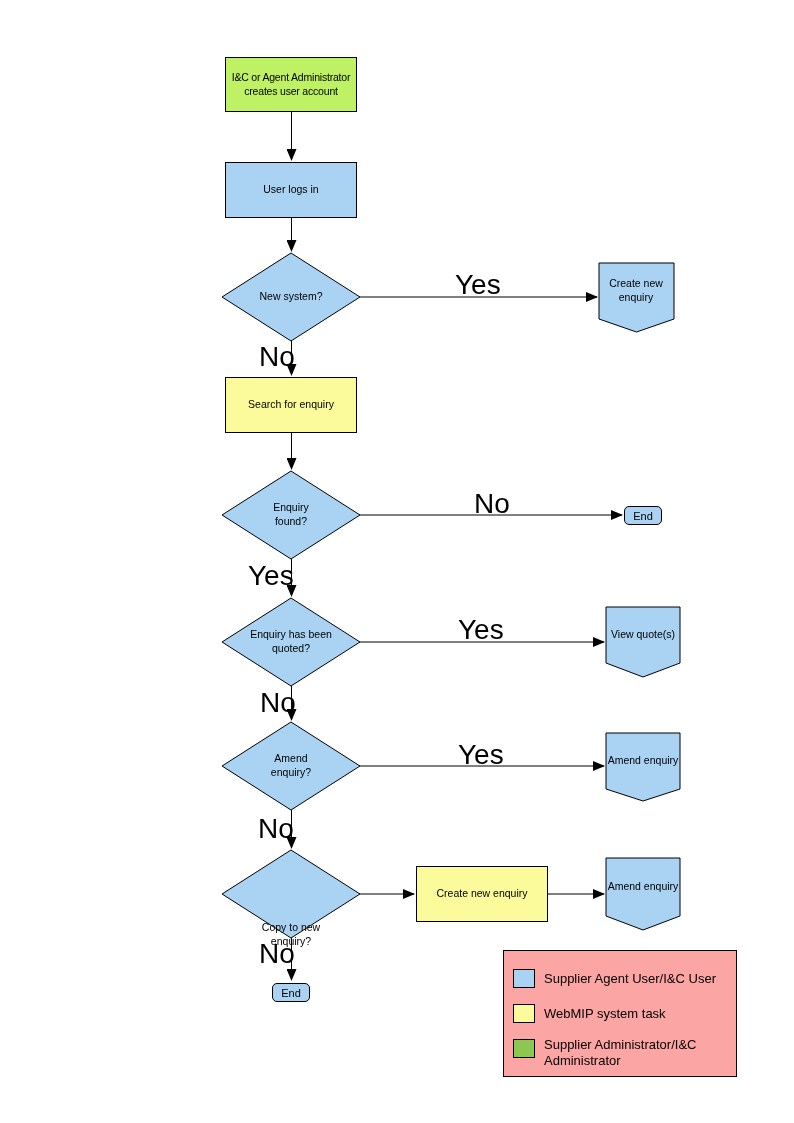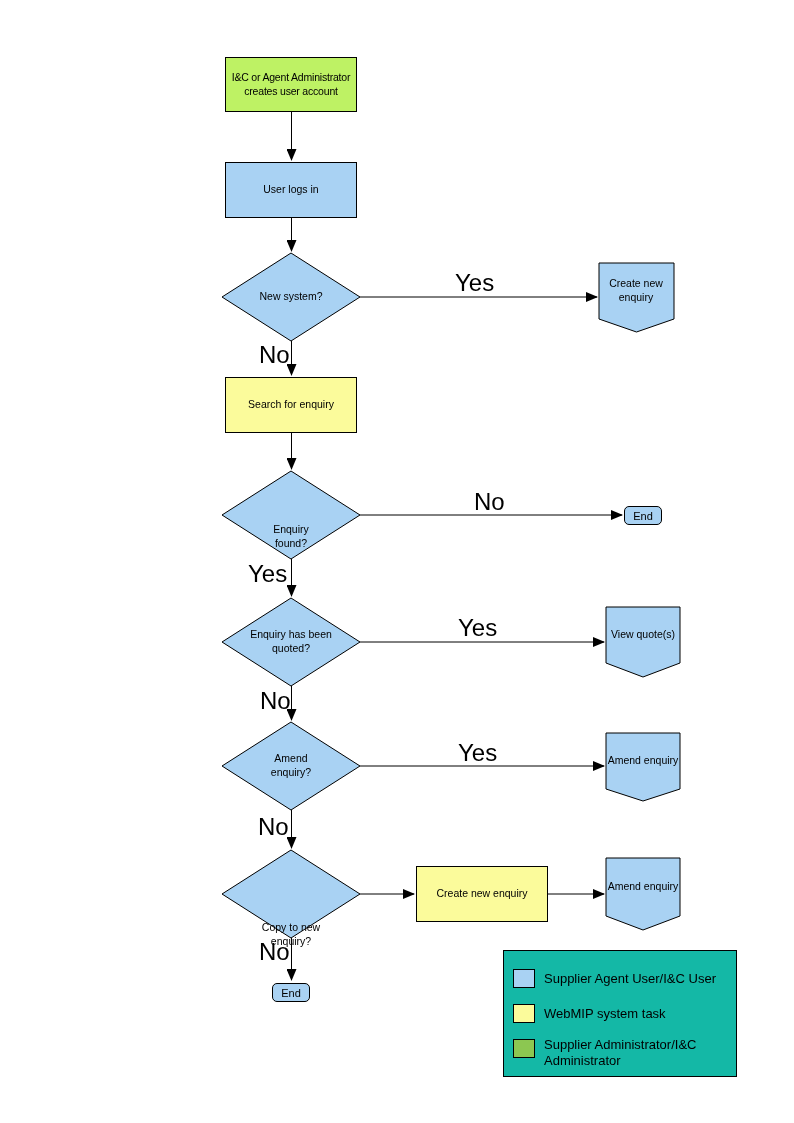--- a/index.html
+++ b/index.html
@@ -39,29 +39,29 @@
     border: 1px solid #000;
     border-radius: 5px;
     display: flex;
     align-items: center;
     justify-content: center;
     font-size: 11px;
     box-sizing: border-box;
   }
   .edge-label {
     position: absolute;
-    font-size: 24px;
+    font-size: 28px;
     white-space: nowrap;
   }
   .legend-box {
     position: absolute;
     left: 503px; top: 950px;
     width: 234px; height: 127px;
     border: 1px solid #000;
-    background: #14b8a6;
+    background: #fca5a5;
     box-sizing: border-box;
   }
   .swatch {
     position: absolute;
     width: 22px; height: 19px;
     border: 1px solid #000;
     box-sizing: border-box;
   }
   .legend-label {
     position: absolute;
@@ -113,21 +113,21 @@
 
   <div class="rect-node" style="left: 225px; top: 57px; width: 132px; height: 55px; letter-spacing: -0.2px; background-color: #bef264;">I&amp;C or Agent Administrator creates user account</div>
 
   <div class="rect-node" style="left: 225px; top: 377px; width: 132px; height: 56px; background-color: rgb(251, 251, 155);">Search for enquiry</div>
 
   <div class="rect-node" style="left: 225px; top: 162px; width: 132px; height: 56px; background-color: rgb(169, 210, 243);">User logs in</div>
 
   <div class="rect-node" style="left: 416px; top: 866px; width: 132px; height: 56px; background-color: rgb(251, 251, 155);">Create new enquiry</div>
 
   <div class="node-text" style="left:291px; top:297px; width:120px;">New system?</div>
-  <div class="node-text" style="left:291px; top:537px; width:60px;">Enquiry found?</div>
+  <div class="node-text" style="left:291px; top:515px; width:60px;">Enquiry found?</div>
   <div class="node-text" style="left:291px; top:642px; width:84px;">Enquiry has been quoted?</div>
   <div class="node-text" style="left:291px; top:766px; width:56px;">Amend enquiry?</div>
   <div class="node-text" style="left:291px; top:894px; width:80px;margin-top:41px;">Copy to new enquiry?</div>
 
   <div class="node-text" style="left:636px; top:291px; width:70px;">Create new enquiry</div>
   <div class="node-text" style="left:643px; top:635px; width:80px;">View quote(s)</div>
   <div class="node-text" style="left:643px; top:761px; width:80px;">Amend enquiry</div>
   <div class="node-text" style="left:643px; top:887px; width:80px;">Amend enquiry</div>
 
   <div class="end-node" style="left: 624px; top: 506px; background-color: rgb(169, 210, 243);">End</div>

